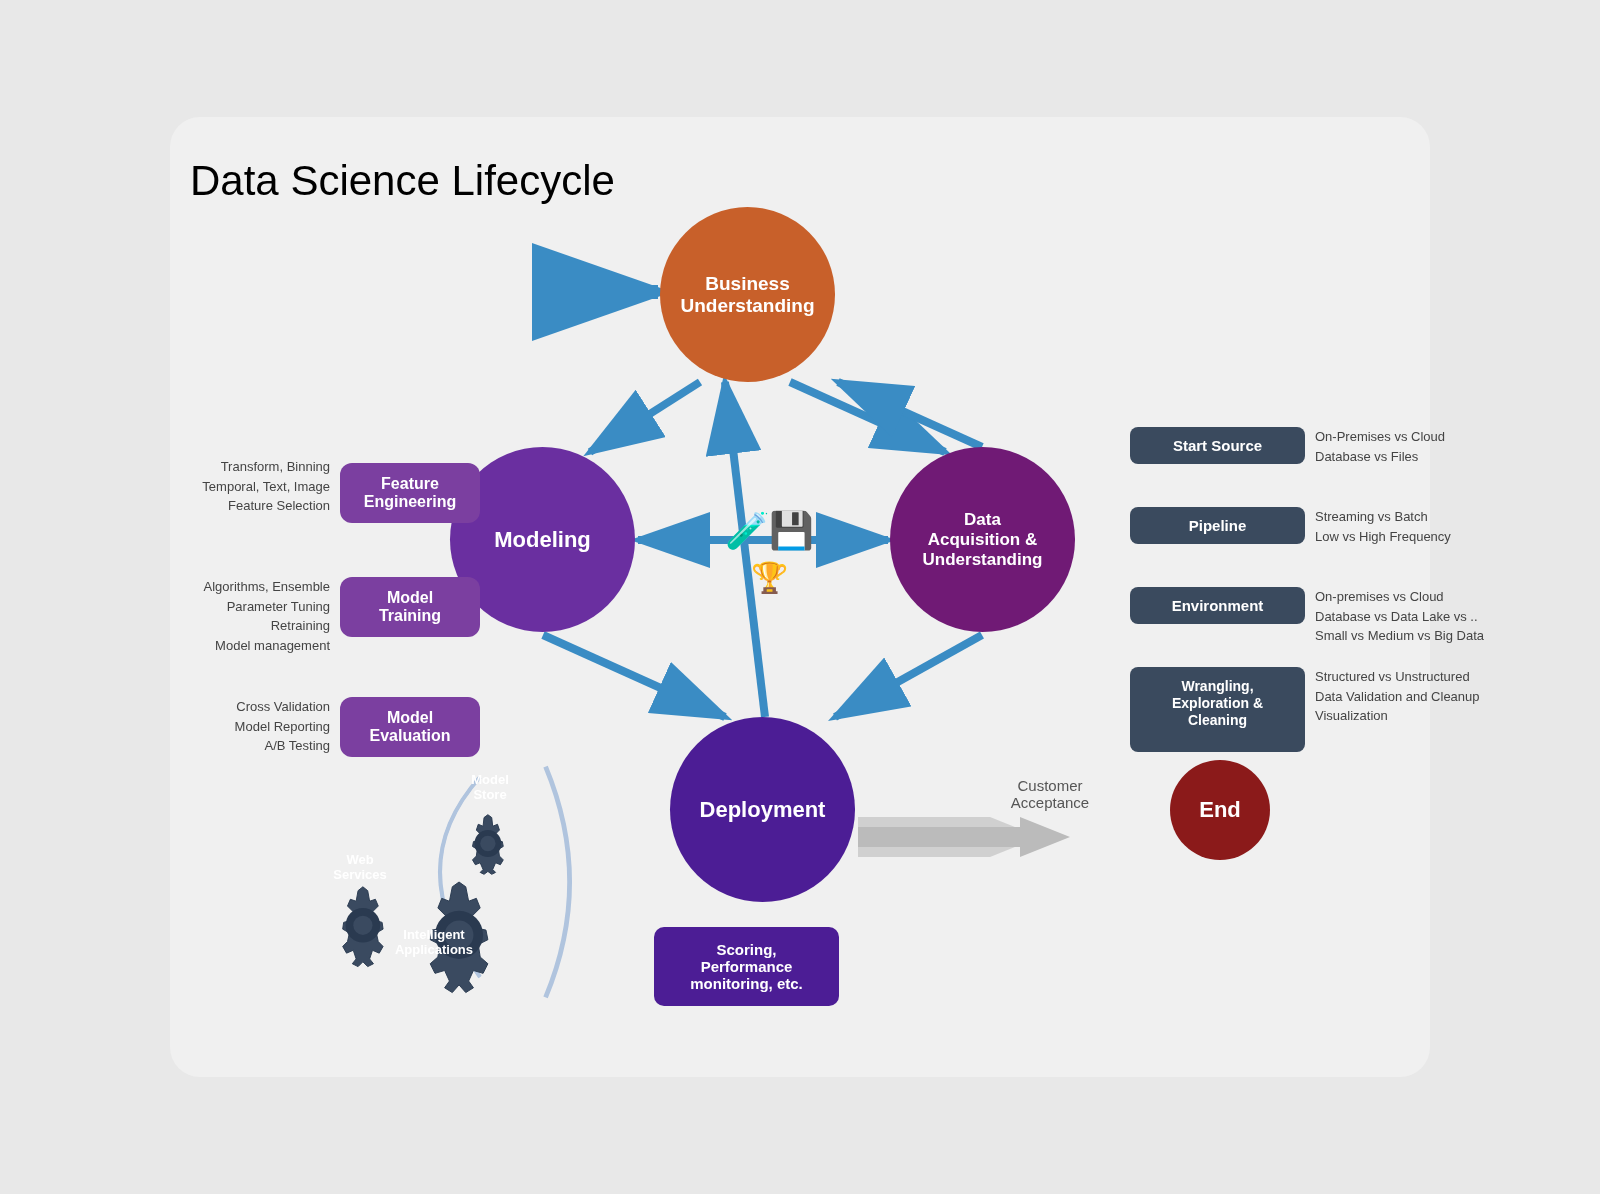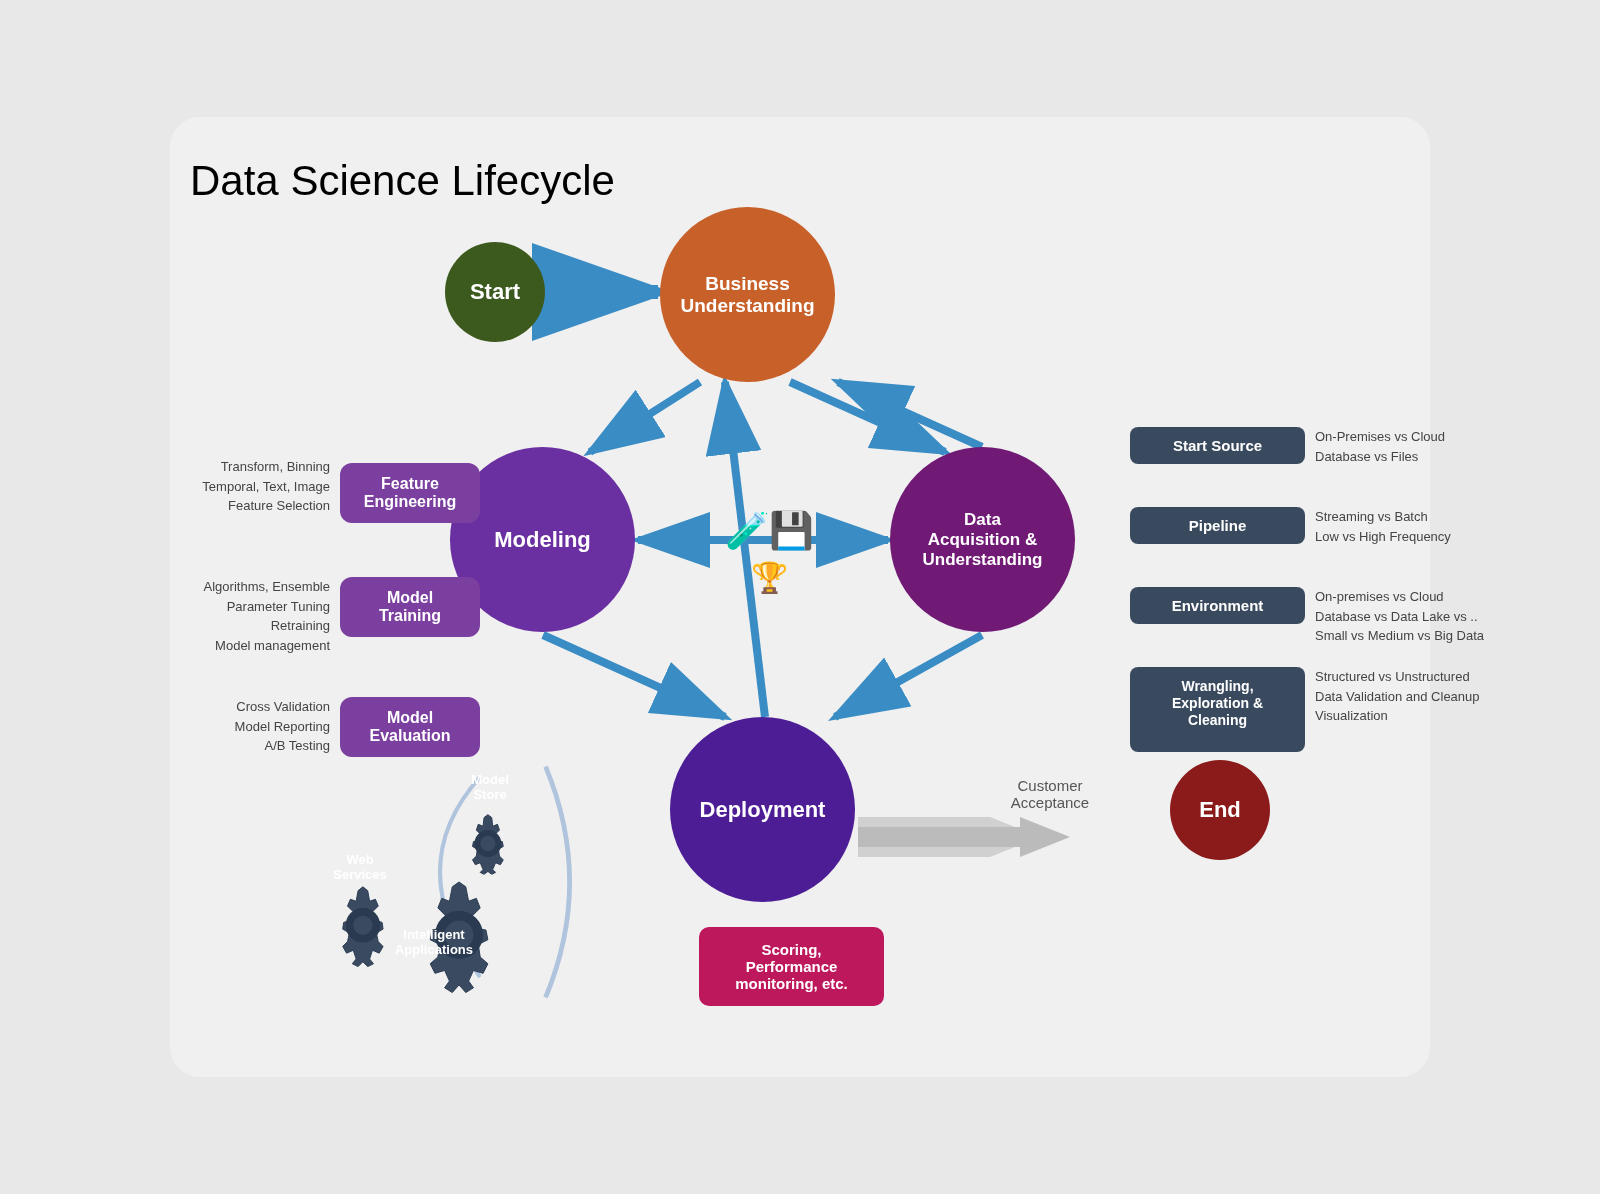--- a/index.html
+++ b/index.html
@@ -134,29 +134,29 @@
     .box-pipeline { top: 390px; left: 960px; }
     .text-pipeline { top: 390px; left: 1145px; width: 190px; }
     .box-environment { top: 470px; left: 960px; }
     .text-environment { top: 470px; left: 1145px; width: 190px; }
     .box-wrangling { top: 550px; left: 960px; }
     .text-wrangling { top: 550px; left: 1145px; width: 190px; }
 
     
     .deploy-info-box {
       position: absolute;
-      background: #be185d;
+      background: #4c1d95;
       color: white;
       border-radius: 10px;
       padding: 14px 12px;
       text-align: center;
       font-size: 15px;
       font-weight: bold;
       width: 185px;
-      top: 810px; left: 529px;
+      top: 810px; left: 484px;
     }
 
     
     .customer-text {
       position: absolute;
       font-size: 15px;
       color: #555;
       text-align: center;
       top: 660px; left: 820px;
       width: 120px;
@@ -225,23 +225,20 @@
 
     <polygon points="688,700 820,700 870,720 820,740 688,740" fill="#ccc" opacity="0.9"></polygon>
     <polygon points="860,720 900,720 950,720" fill="none"></polygon>
 
     <path d="M688,710 L850,710 L850,700 L900,720 L850,740 L850,730 L688,730 Z" fill="#bbb"></path>
 
     <path d="M310,660 Q230,750 310,860" stroke="#b0c4de" stroke-width="4" fill="none" stroke-dasharray="0"></path>
     <path d="M310,660 Q230,750 310,860" stroke="#b0c4de" stroke-width="3" fill="none"></path>
   </svg>
 
-  <div class="circle circle-start">
-    <span>Start</span>
-  </div>
 
   <div class="circle circle-business">
     <span style="white-space:pre-line;font-size:19px;">Business
 Understanding</span>
   </div>
 
   <div class="circle circle-modeling">
     <span>Modeling</span>
   </div>
 

